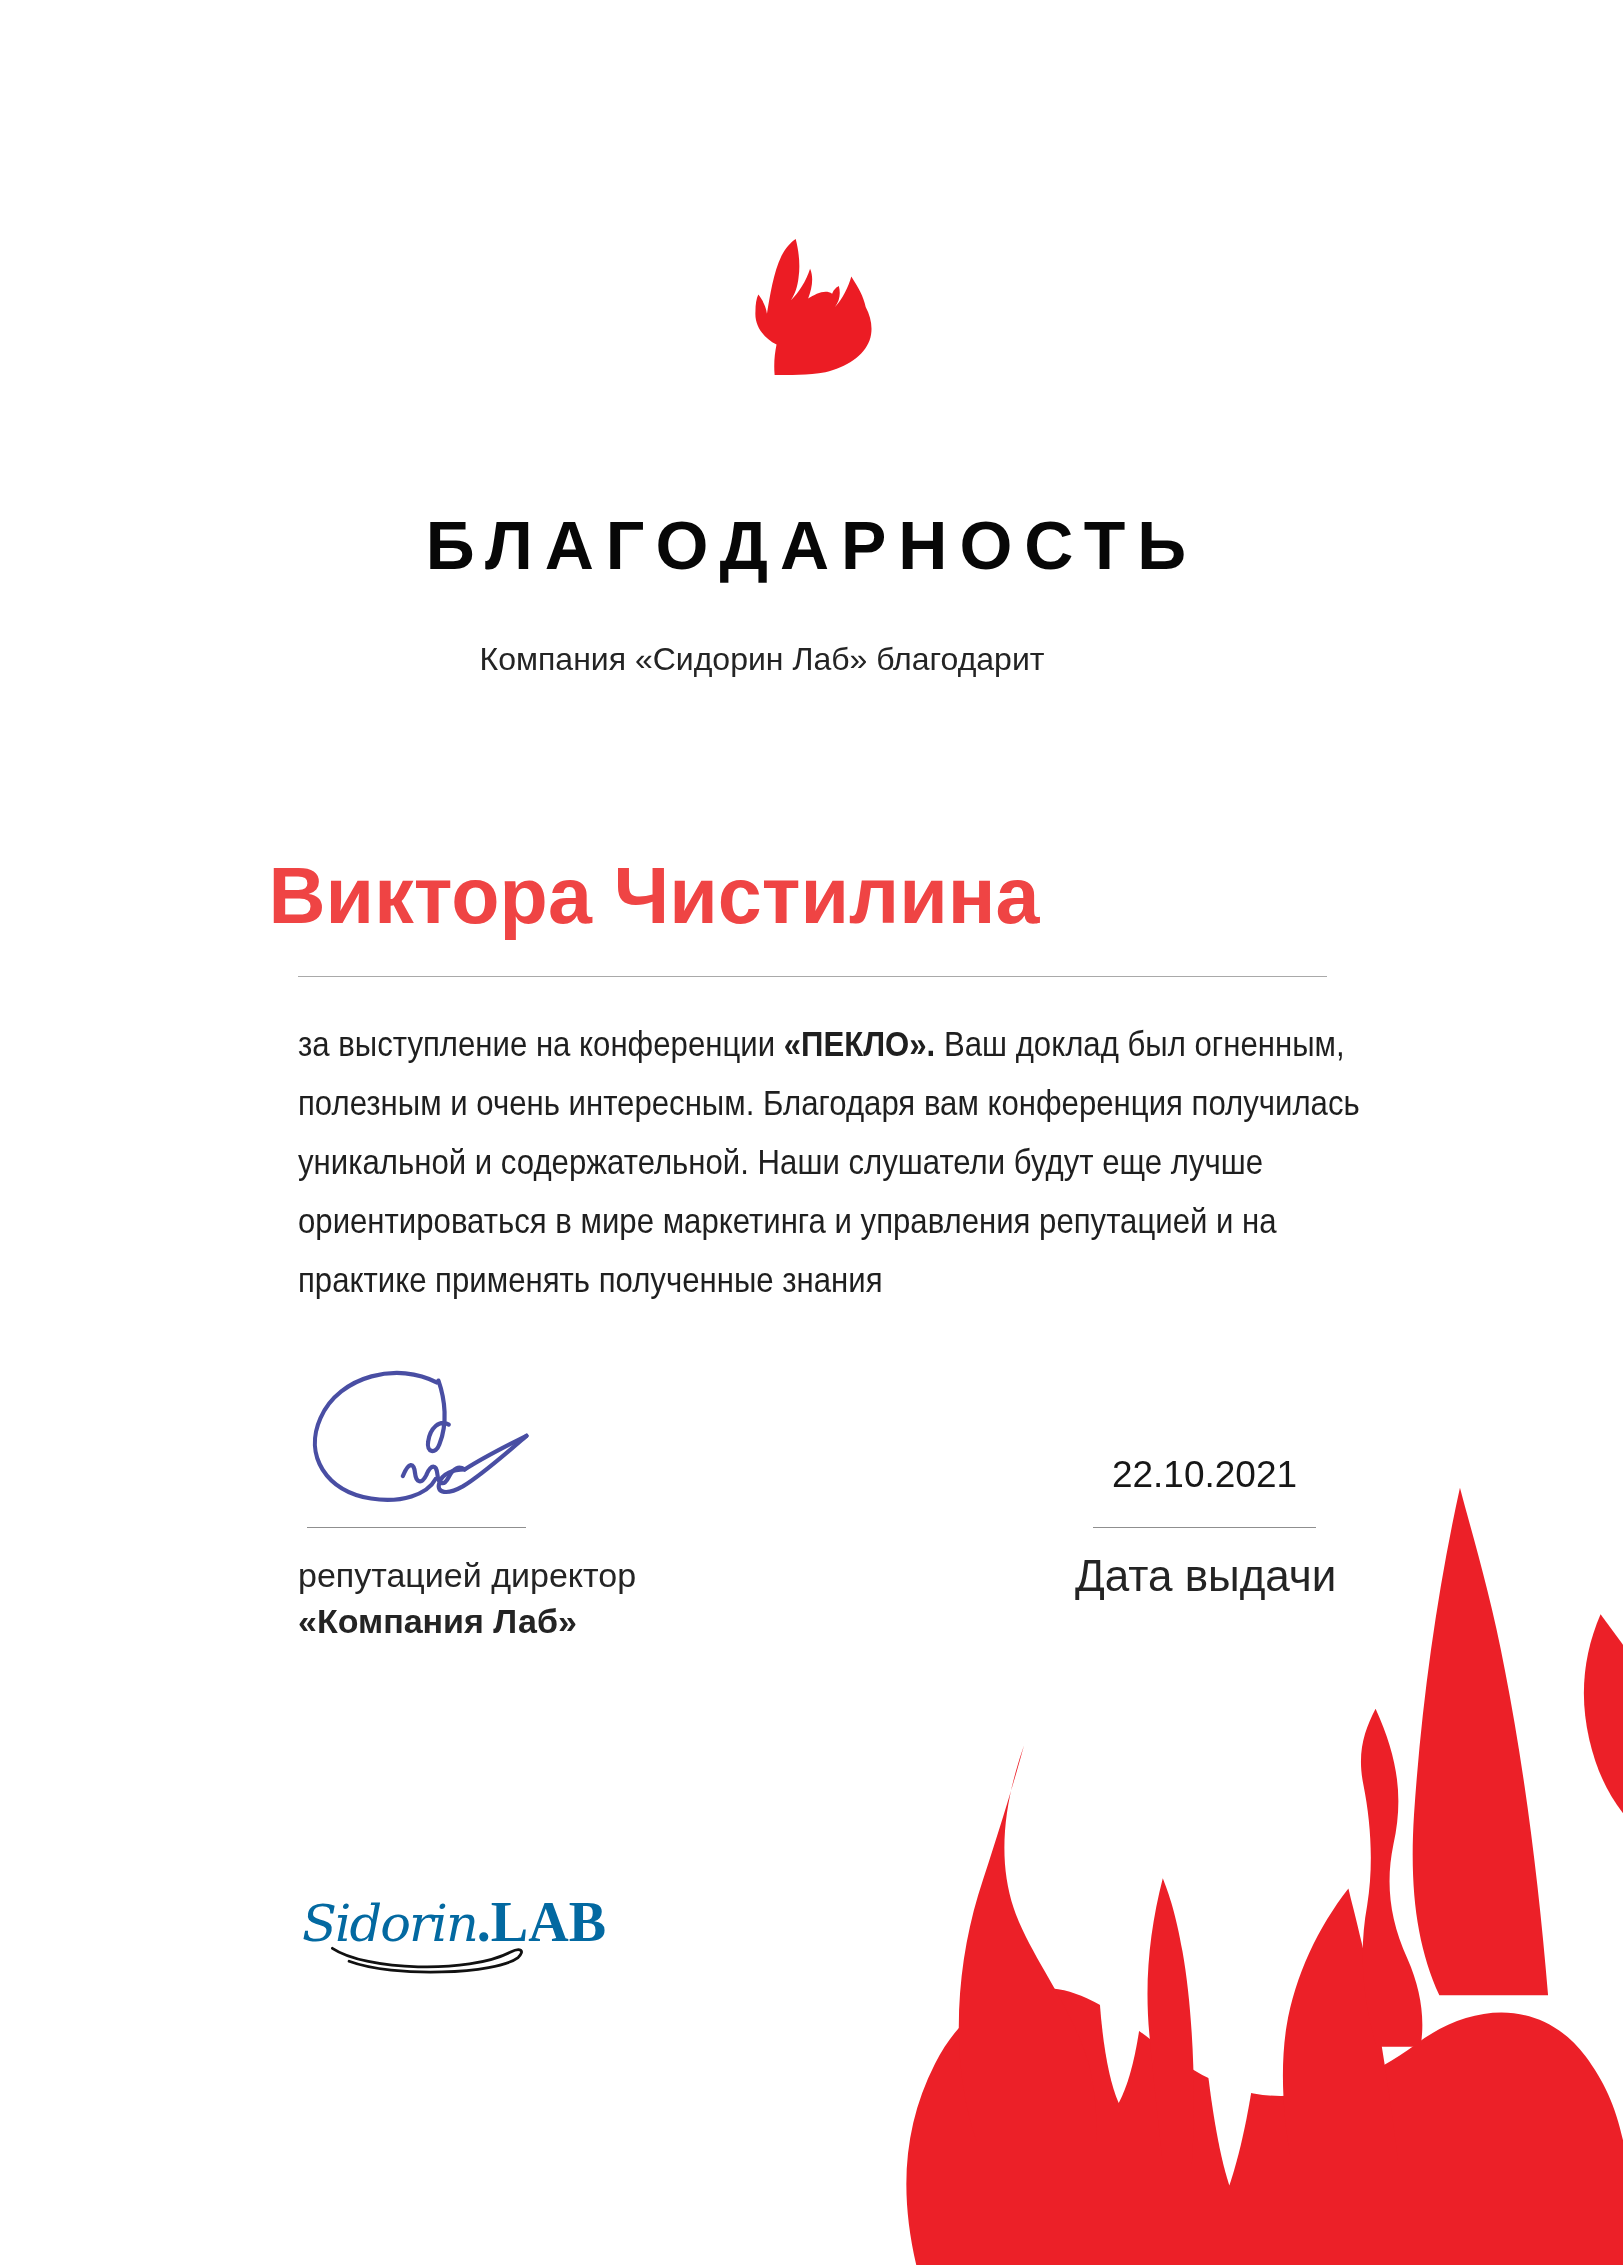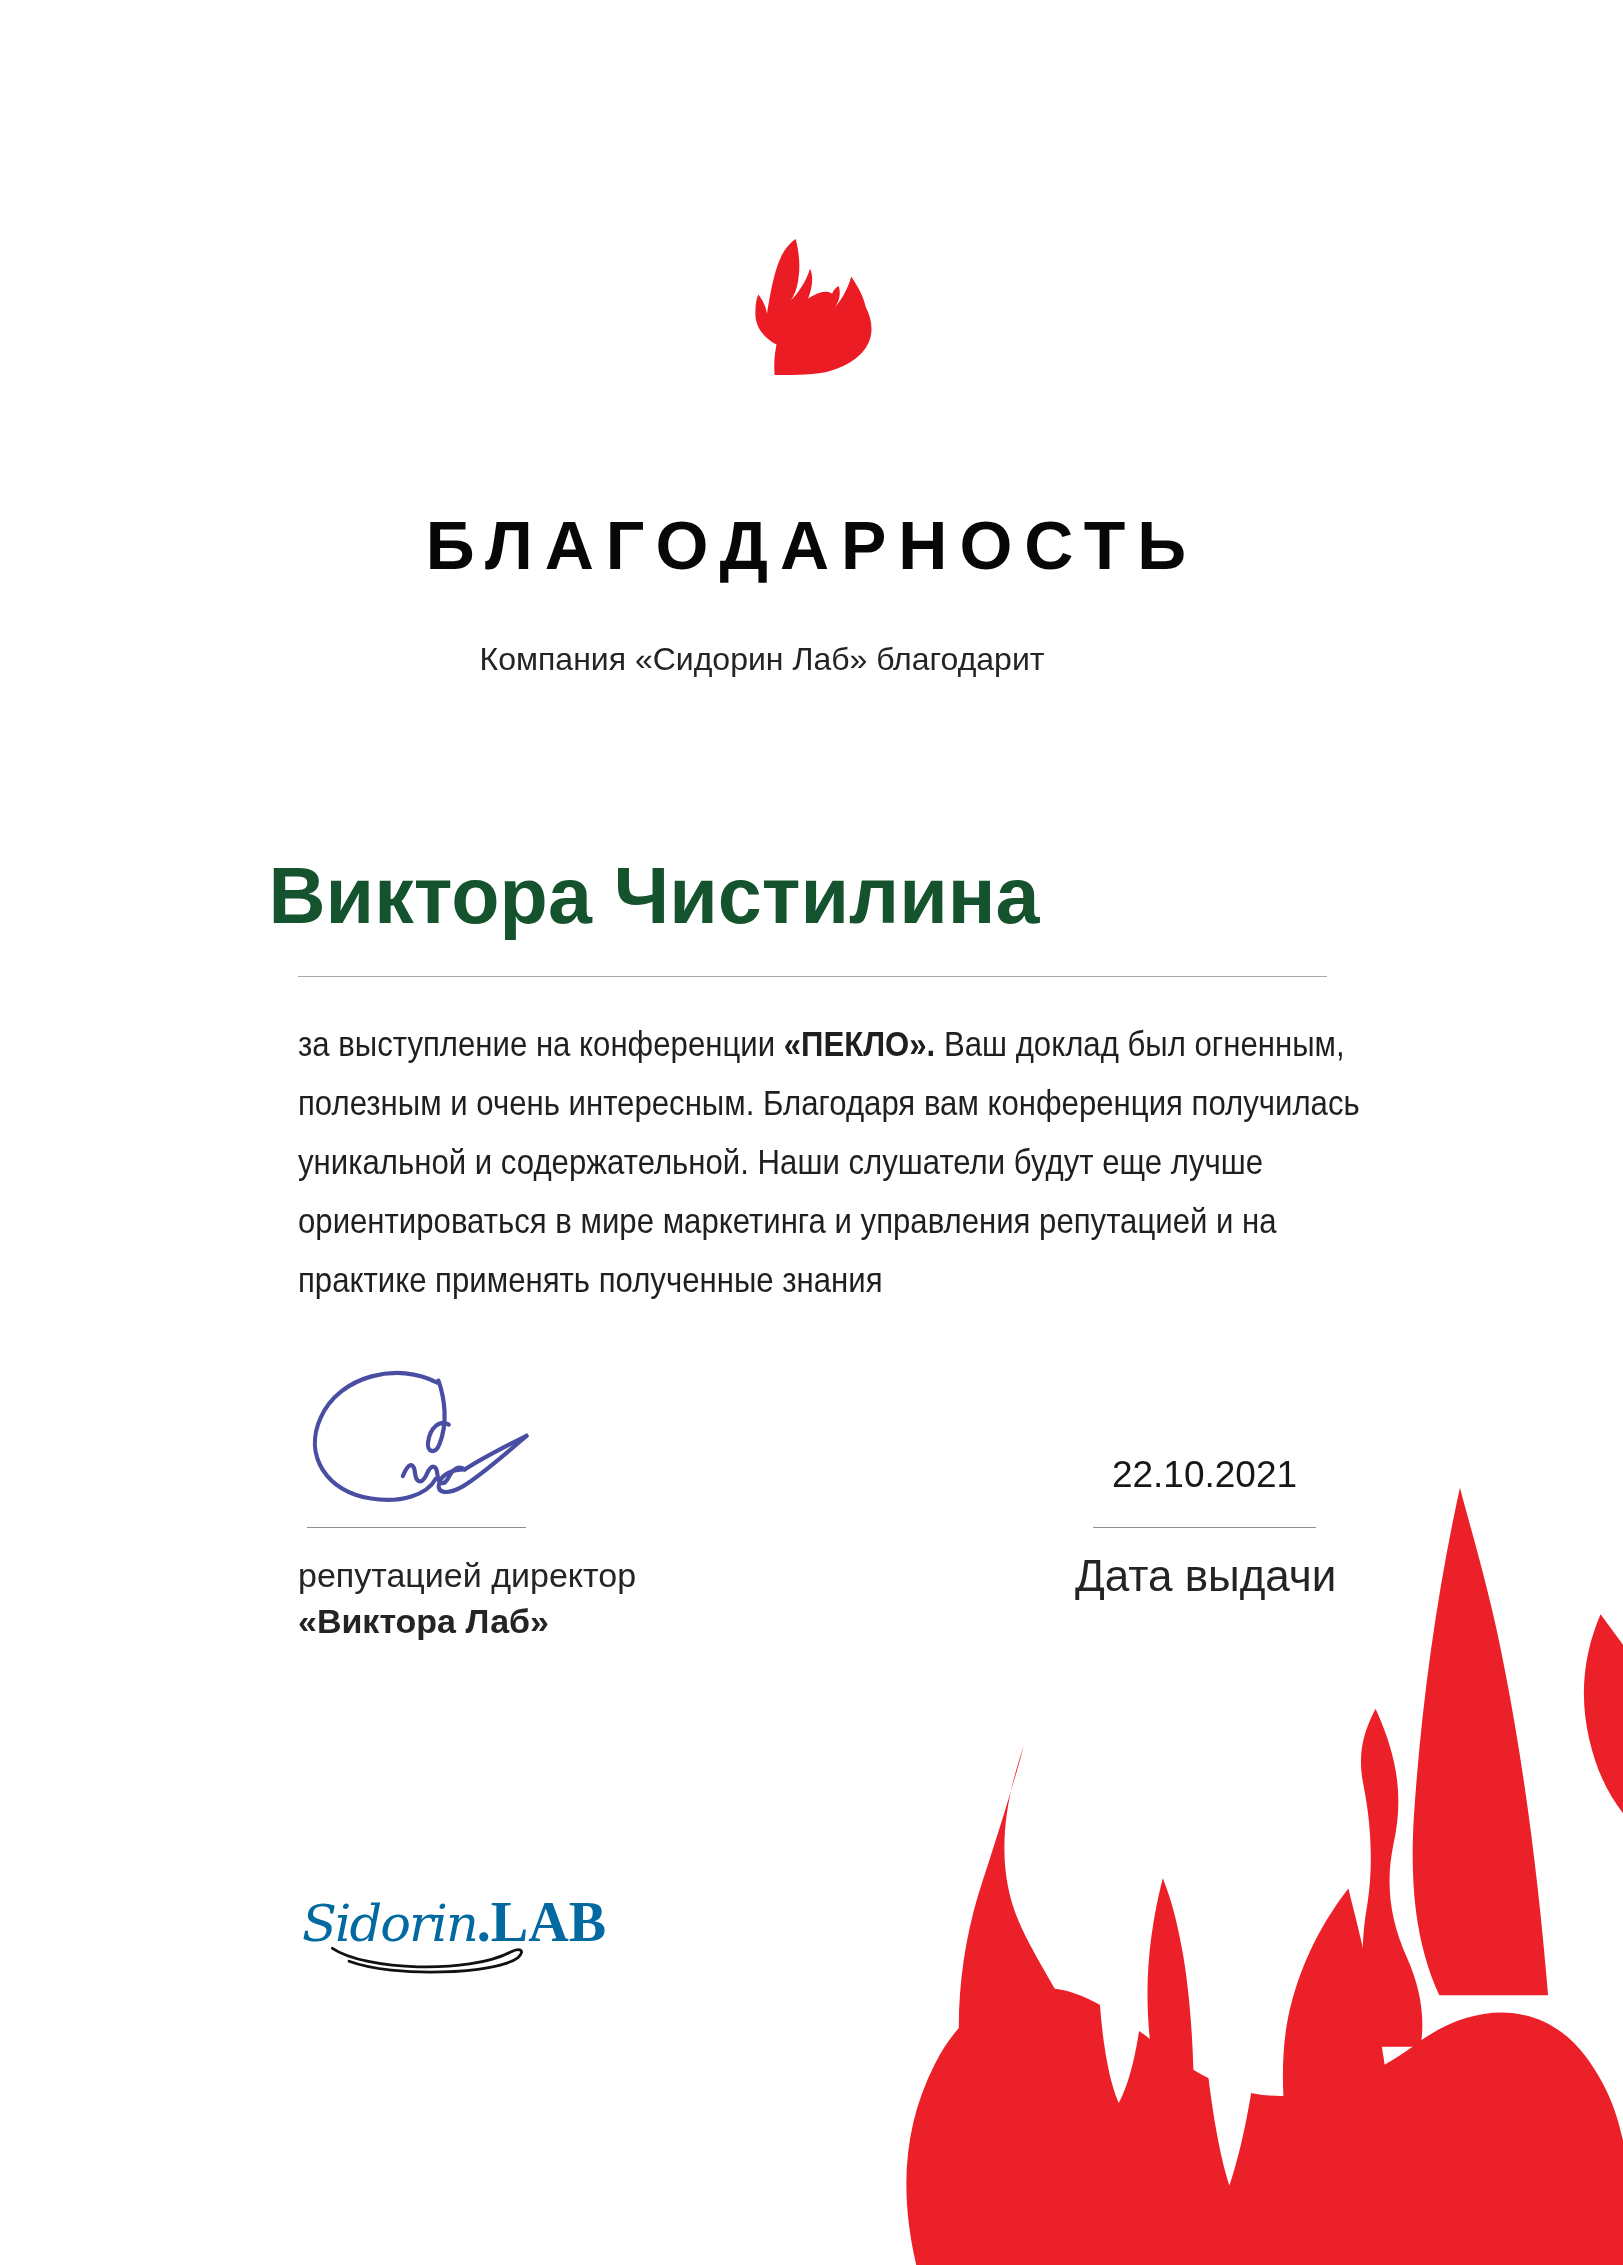--- a/index.html
+++ b/index.html
@@ -49,21 +49,21 @@
   }
 
   .recipient {
     left: 0;
     top: 851px;
     width: 1308px;
     text-align: center;
     font-size: 79px;
     line-height: 90px;
     font-weight: 700;
-    color: #14532d;
+    color: #ef4444;
     white-space: nowrap;
   }
 
   .divider {
     left: 298px;
     top: 976px;
     width: 1029px;
     height: 0;
     border-top: 1.9px solid #a9a9a9;
   }
@@ -225,21 +225,21 @@
   </svg>
 
   <div class="abs sig-line-left"></div>
   <div class="abs sig-line-right"></div>
 
   <div class="abs issue-date">22.10.2021</div>
   <div class="abs issue-label">Дата выдачи</div>
 
   <div class="abs signer-block">
     <div>репутацией директор</div>
-    <div class="company">«Виктора Лаб»</div>
+    <div class="company">«Компания Лаб»</div>
   </div>
 
   <div class="abs footer-logo">
     <div class="logo-text">
       <span class="script">Sidorin</span><span class="caps">.LAB</span>
     </div>
     <svg class="swash" width="201" height="39" viewBox="0 0 215 42" aria-hidden="true">
       <path d="M 4,10 C 40,34 150,38 196,14 C 206,9 212,12 204,20 C 180,38 70,42 22,24" fill="none" stroke="#111111" stroke-width="3" stroke-linecap="round"></path>
     </svg>
   </div>

